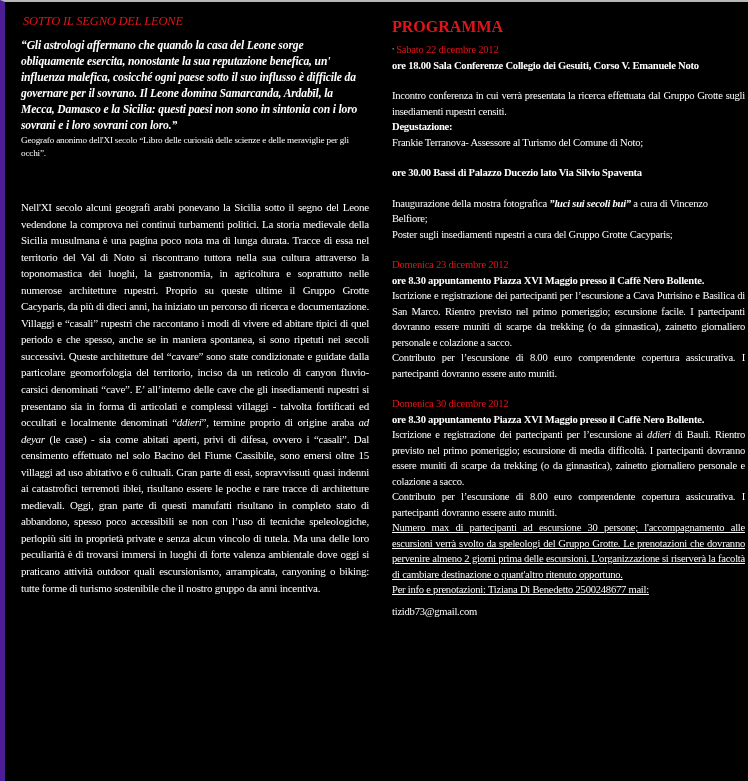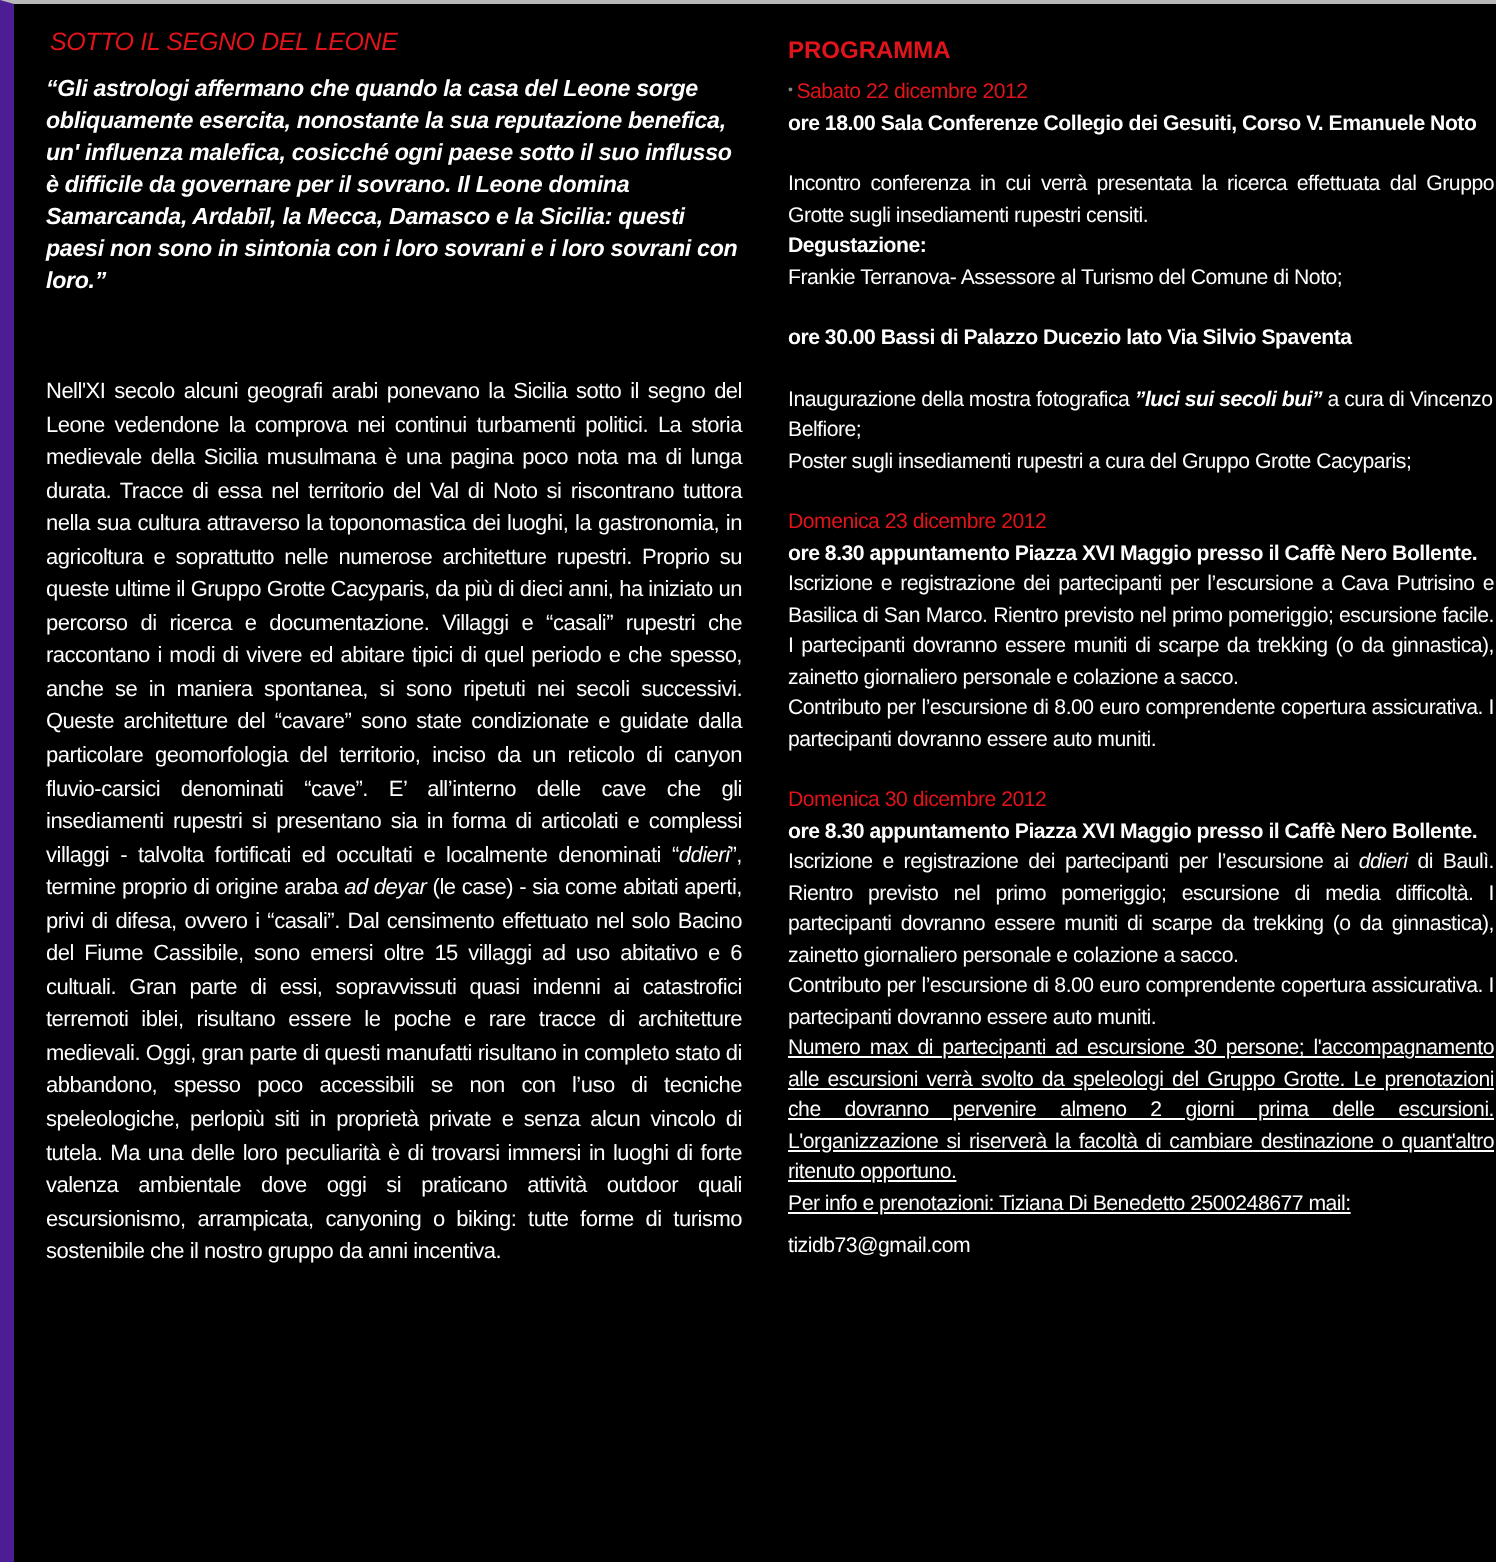--- a/index.html
+++ b/index.html
@@ -4,21 +4,21 @@
   <style>
     html, body { margin: 0; padding: 0; }
     body {
       width: 748px; height: 781px; background: #000; overflow: hidden;
       font-family: "Liberation Sans", sans-serif; color: #fff;
       position: relative;
     }
     .frame {
       position: absolute; left: 0; top: 0; width: 748px; height: 781px;
       background: #000; box-sizing: border-box;
-      border-top: 2px solid #b8b8b8; border-left: 7px solid #4c1d95;
+      border-top: 2px solid #b8b8b8; border-left: 5px solid #4c1d95; font-family: Liberation Serif, serif;
     }
     .col-left {
       position: absolute; left: 14px; top: 12px; width: 350px;
     }
     .col-right {
       position: absolute; left: 384px; top: 12px; width: 356px;
     }
     .red-title {
       color: #e0141a; font-style: italic; font-size: 12.5px; margin: 0 0 9px 4px;
       letter-spacing: -0.2px;
@@ -30,40 +30,41 @@
     .quote-src {
       font-size: 9.2px; line-height: 13px; margin: 0 0 0 2px; letter-spacing: -0.2px;
     }
     .body-text {
       margin: 39px 0 17px 2px; font-size: 11px; line-height: 16.55px;
       text-align: justify; letter-spacing: -0.25px;
     }
     .body-text em { font-style: italic; }
 
     .prog-title {
-      color: #e0141a; font-weight: bold; font-size: 12px; margin: 4px 0 6px 3px;
+      color: #e0141a; font-weight: bold; font-size: 16px; margin: 4px 0 6px 3px;
       letter-spacing: 0px;
     }
     .r { font-size: 10.6px; line-height: 15.5px; margin-left: 3px; letter-spacing: -0.25px; }
     .date { color: #e0141a; }
     .date .bullet { color: #888; font-size: 7px; vertical-align: 2px; margin-right: 2px; }
     .bold { font-weight: bold; }
     .just { text-align: justify; }
     .gap { height: 15px; }
     .gap-sm { height: 6px; }
     .underline { text-decoration: underline; }
   </style>
 </head>
 <body>
 
 <div class="frame">
 
   <div class="col-left">
     <div class="red-title">SOTTO IL SEGNO DEL LEONE</div>
     <p class="quote">“Gli astrologi affermano che quando la casa del Leone sorge obliquamente esercita, nonostante la sua reputazione benefica, un' influenza malefica, cosicché ogni paese sotto il suo influsso è difficile da governare per il sovrano. Il Leone domina Samarcanda, Ardabīl, la Mecca, Damasco e la Sicilia: questi paesi non sono in sintonia con i loro sovrani e i loro sovrani con loro.”</p>
+    <p class="quote-src">Geografo anonimo dell'XI secolo “Libro delle curiosità delle scienze e delle meraviglie per gli occhi”.</p>
     <p class="body-text"><span>Nell'XI secolo alcuni geografi arabi ponevano la Sicilia sotto il segno del Leone vedendone la comprova nei continui turbamenti politici. La storia medievale della Sicilia musulmana è una pagina poco nota ma di lunga durata. Tracce di essa nel territorio del Val di Noto si riscontrano tuttora nella sua cultura attraverso la toponomastica dei luoghi, la gastronomia, in agricoltura e soprattutto nelle numerose architetture rupestri. Proprio su queste ultime il Gruppo Grotte Cacyparis, da più di dieci anni, ha iniziato un percorso di ricerca e documentazione. Villaggi e “casali” rupestri che raccontano i modi di vivere ed abitare tipici di quel periodo e che spesso, anche se in maniera spontanea, si sono ripetuti nei secoli successivi. Queste architetture del “cavare” sono state condizionate e guidate dalla particolare geomorfologia del territorio, inciso da un reticolo di canyon fluvio-carsici denominati “cave”. E’ all’interno delle  cave che gli insediamenti rupestri si presentano sia in forma di articolati e complessi villaggi - talvolta fortificati ed occultati e localmente denominati “</span><em>ddieri</em><span>”, termine proprio di origine araba </span><em>ad deyar</em><span> (le case) - sia come abitati aperti, privi di difesa, ovvero i “casali”. Dal censimento effettuato nel solo Bacino del Fiume Cassibile, sono emersi oltre 15 villaggi ad uso abitativo e 6 cultuali. Gran parte di essi, sopravvissuti quasi indenni ai catastrofici terremoti iblei, risultano essere le poche e rare tracce di architetture medievali. Oggi, gran parte di questi manufatti risultano in completo stato di abbandono, spesso poco accessibili se non con l’uso di tecniche speleologiche, perlopiù siti in proprietà private e senza alcun vincolo di tutela. Ma una delle loro peculiarità è di trovarsi immersi in luoghi di forte valenza ambientale dove oggi si praticano attività outdoor quali escursionismo, arrampicata, canyoning o biking: tutte forme di turismo sostenibile che il nostro gruppo da anni incentiva.</span></p>
   </div>
 
   <div class="col-right">
     <div class="prog-title">PROGRAMMA</div>
 
     <div class="r date"><span class="bullet">•</span><span>Sabato 22 dicembre 2012</span></div>
     <div class="r bold">ore 18.00 Sala Conferenze Collegio dei Gesuiti, Corso V. Emanuele Noto</div>
     <div class="gap"></div>
     <div class="r just">Incontro conferenza in cui verrà presentata la ricerca effettuata  dal Gruppo Grotte sugli  insediamenti rupestri censiti.</div>

